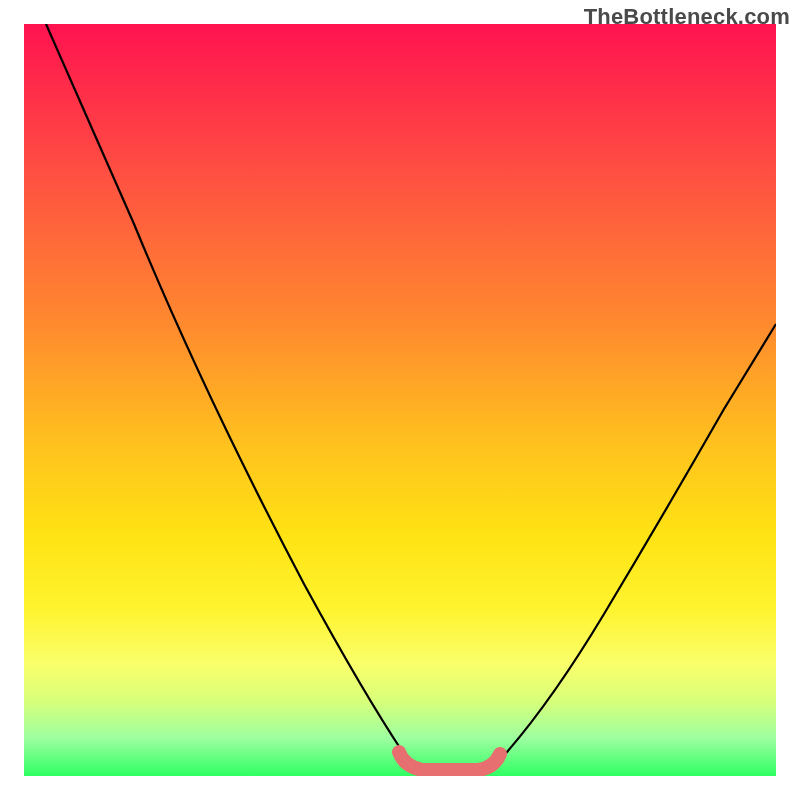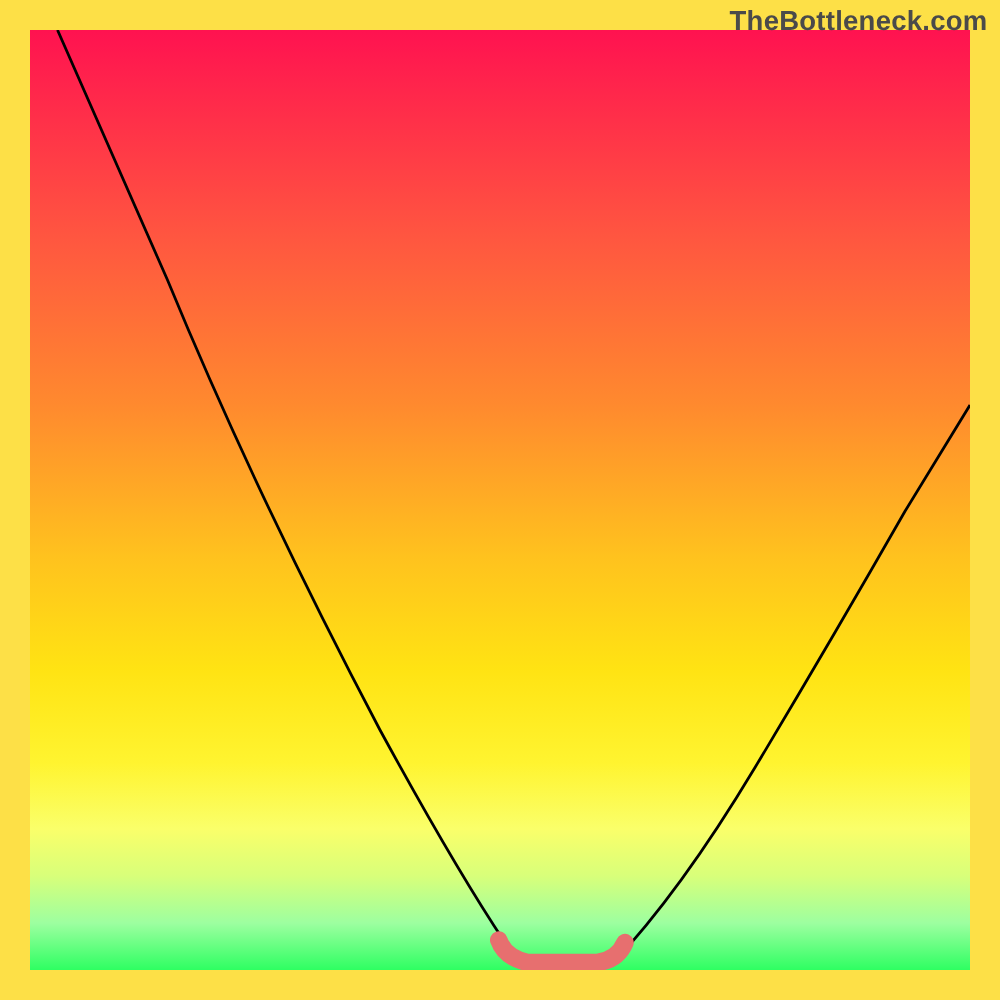--- a/index.html
+++ b/index.html
@@ -7,21 +7,21 @@
     padding: 0;
     width: 800px;
     height: 800px;
     background: #000;
     overflow: hidden;
     font-family: Arial, Helvetica, sans-serif;
   }
   .frame {
     position: absolute;
     inset: 0;
-    background: #fde047;
+    background: #ffffff;
   }
   .plot-area {
     position: absolute;
     left: 24px;
     top: 24px;
     width: 752px;
     height: 752px;
     overflow: hidden;
   }
   .gradient {

